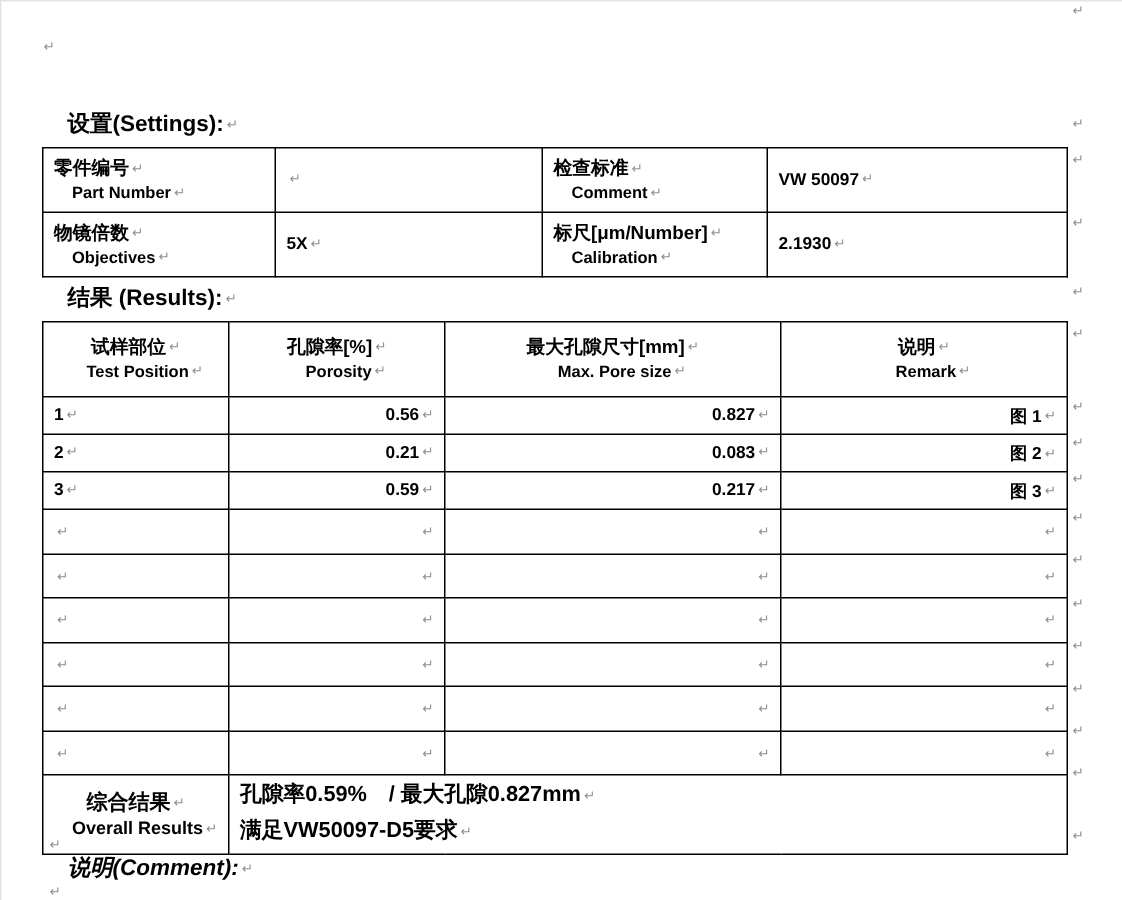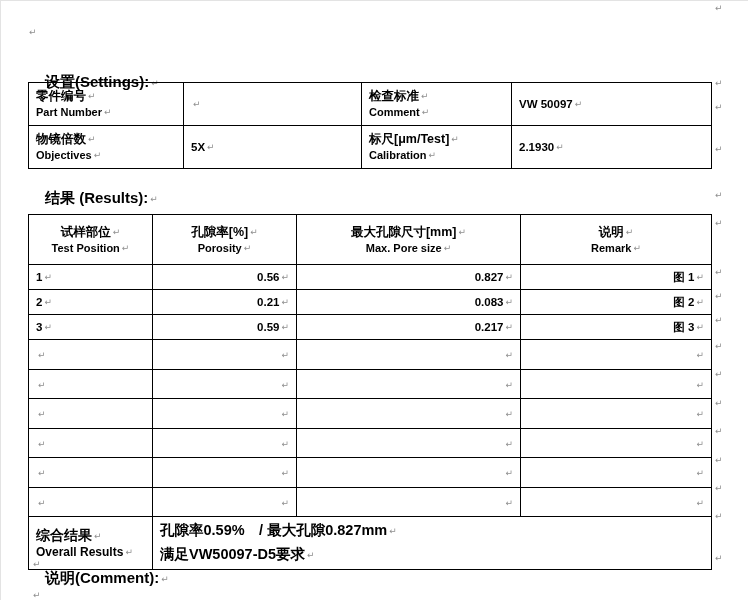--- a/index.html
+++ b/index.html
@@ -17,33 +17,33 @@
     font-family:"DejaVu Serif","Liberation Serif",serif;
     font-size:24px;font-weight:bold;letter-spacing:2px;}
   .title-en{position:absolute;left:27px;top:33px;width:683px;text-align:center;
     font-size:20px;font-weight:bold;}
   
   .sec{position:absolute;left:44px;font-size:15px;font-weight:bold;}
   
   table{position:absolute;border-collapse:collapse;table-layout:fixed;font-weight:bold;}
   td{border:1.5px solid #000;padding:0 7px;vertical-align:middle;overflow:hidden;}
   .cn{font-size:12.5px;line-height:17px;}
-  .en{font-size:11px;line-height:15px;}
+  .en{font-size:11px;line-height:15px;margin-left:12px;}
   .val{font-size:11.5px;}
-  .settings{left:27px;top:81px;width:683px;}
+  .settings{left:27px;top:97px;width:683px;}
   .settings td{height:42px;}
   .results{left:27px;top:213px;width:683px;}
   .results .hdr td{height:49px;text-align:center;}
   .results .datarow td{height:24px;}
   .results .emptyrow td{height:28.5px;}
   .results .overallrow td{height:52px;}
   .ctr{text-align:right;}
   .left{text-align:left;}
   .overall-text{font-size:14.5px;line-height:23px;}
-  .overall-label .cn{font-size:14px;}
+  .overall-label .cn{font-size:14px;text-align:center;}
   .overall-label .en{font-size:12px;}
   .rm{position:absolute;left:712px;}
   .lm{position:absolute;}
 </style>
 </head>
 <body>
 
 <div class="doc">
 
 
@@ -69,21 +69,21 @@
       </td>
       <td class="val"><span>VW 50097</span><span class="pi">↵</span></td>
     </tr>
     <tr>
       <td>
         <div class="cn"><span>物镜倍数</span><span class="pi">↵</span></div>
         <div class="en"><span>Objectives</span><span class="pi">↵</span></div>
       </td>
       <td class="val"><span>5X</span><span class="pi">↵</span></td>
       <td>
-        <div class="cn"><span>标尺[μm/Test]</span><span class="pi">↵</span></div>
+        <div class="cn"><span>标尺[μm/Number]</span><span class="pi">↵</span></div>
         <div class="en"><span>Calibration</span><span class="pi">↵</span></div>
       </td>
       <td class="val"><span>2.1930</span><span class="pi">↵</span></td>
     </tr>
   </tbody>
     </table>
 
   <div class="sec" style="top:188px;"><span>结果 (Results):</span><span class="pi">↵</span></div>
 
   <table class="results">
@@ -176,21 +176,21 @@
       </td>
       <td colspan="3">
         <div class="overall-text"><span>孔隙率0.59%　/ 最大孔隙0.827mm</span><span class="pi">↵</span></div>
         <div class="overall-text"><span>满足VW50097-D5要求</span><span class="pi">↵</span></div>
       </td>
     </tr>
   </tbody>
     </table>
 
   <span class="pi lm" style="left:30px;top:558px;">↵</span>
-  <div class="sec" style="top:568px;"><span>说明(Comment):</span><span class="pi">↵</span></div>
+  <div class="sec" style="top:568px;font-style:italic;"><span>说明(Comment):</span><span class="pi">↵</span></div>
   <span class="pi lm" style="left:30px;top:589px;">↵</span>
 
   <span class="pi lm" style="left:26px;top:26px;">↵</span>
   <span class="pi rm" style="top:2px;">↵</span>
   <span class="pi rm" style="top:77px;">↵</span>
   <span class="pi rm" style="top:101px;">↵</span>
   <span class="pi rm" style="top:143px;">↵</span>
   <span class="pi rm" style="top:189px;">↵</span>
   <span class="pi rm" style="top:217px;">↵</span>
   <span class="pi rm" style="top:266px;">↵</span>

